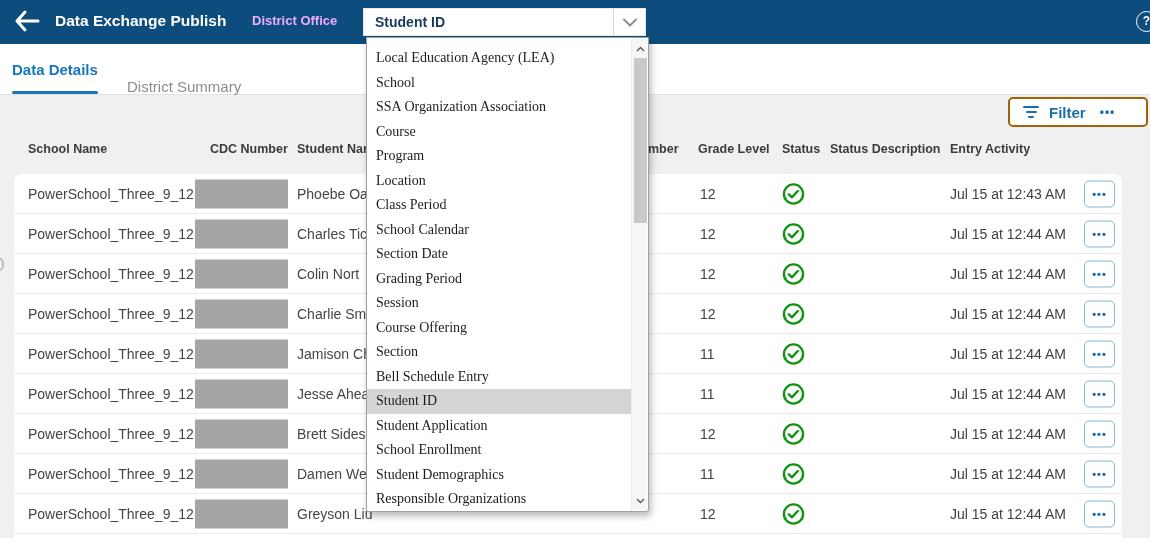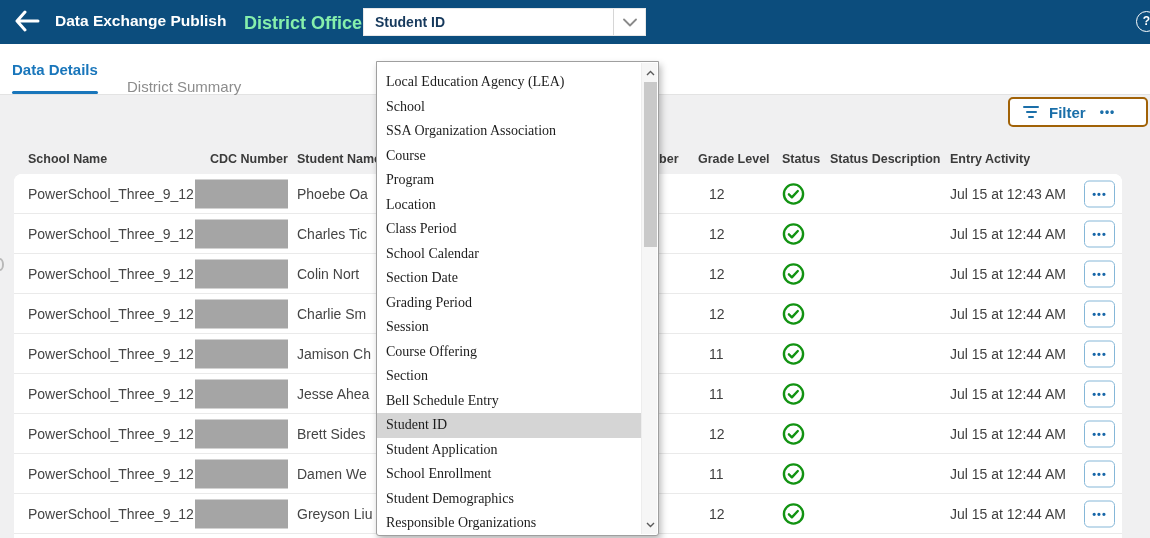--- a/index.html
+++ b/index.html
@@ -5,21 +5,21 @@
   * { margin:0; padding:0; box-sizing:border-box; }
   html,body { background:#ffffff; }
   .root {
     position:relative; width:1150px; height:538px; overflow:hidden;
     font-family:"Liberation Sans", sans-serif; background:#f0f0f1;
   }
   
   .navbar { position:absolute; left:0; top:0; width:1150px; height:44px; background:#0c4d7d; z-index:30; }
   .back-btn { position:absolute; left:12px; top:9px; width:30px; height:26px; background:none; border:none; cursor:pointer; color:#fff; }
   .navbar-title { position:absolute; left:55px; top:12px; color:#ffffff; font-size:15.5px; font-weight:700; white-space:nowrap; }
-  .navbar-context { position:absolute; left:244px; top:13px; color:#86efac; font-size:18px; font-weight:600; white-space:nowrap; }
+  .navbar-context { position:absolute; left:252px; top:13px; color:#f0abfc; font-size:13px; font-weight:600; white-space:nowrap; }
   .help-circle { position:absolute; right:-7px; top:11px; width:21px; height:21px; border:1.6px solid #fff; border-radius:50%;
     color:#fff; font-size:12px; font-weight:700; text-align:center; line-height:18px; }
   
   .select-box { position:absolute; left:363px; top:8px; width:283px; height:28px; background:#fff; z-index:52;
     display:flex; align-items:center; cursor:pointer; border:1px solid #e8e8e8; }
   .select-value { flex:1; padding-left:11px; font-size:14px; font-weight:700; color:#16395c; }
   .select-divider { width:1px; height:26px; background:#d6d6d6; }
   .select-caret { width:31px; display:flex; align-items:center; justify-content:center; }
   
   .tabbar { position:absolute; left:0; top:44px; width:1150px; height:51px; background:#ffffff; border-bottom:1px solid #e3e3e3; z-index:5; }
@@ -33,39 +33,39 @@
   
   .filter-wrap { position:absolute; left:1008px; top:97px; width:140px; height:30px; background:#fff;
     border:2px solid #a16207; border-radius:5px; display:flex; align-items:center; z-index:6; cursor:pointer; }
   .filter-icon { margin-left:13px; display:flex; flex-direction:column; align-items:center; gap:2.5px; }
   .filter-icon i { display:block; height:2.6px; background:#1b6fa9; border-radius:1px; }
   .filter-icon i:nth-child(1){ width:16px; } .filter-icon i:nth-child(2){ width:11px; } .filter-icon i:nth-child(3){ width:6px; }
   .filter-label { margin-left:10px; color:#1b6fa9; font-size:15px; font-weight:700; background:none; border:none; cursor:pointer;
     font-family:"Liberation Sans", sans-serif; }
   .filter-more { margin-left:14px; color:#1b6fa9; font-size:12px; font-weight:700; letter-spacing:1px; background:none; border:none; cursor:pointer; }
   
-  .col-h { position:absolute; top:152px; font-size:12.5px; font-weight:700; color:#3b3b3b; white-space:nowrap; z-index:4; }
+  .col-h { position:absolute; top:142px; font-size:12.5px; font-weight:700; color:#3b3b3b; white-space:nowrap; z-index:4; }
   .h-school{left:28px;} .h-cdc{left:210px;} .h-student{left:297px;} .h-number{left:648px;}
   .h-grade{left:698px;} .h-status{left:782px;} .h-statusdesc{left:830px;} .h-activity{left:950px;}
   
   .card { position:absolute; left:14px; top:174px; width:1108px; height:364px; background:#ffffff;
     border-radius:8px 8px 0 0; z-index:3; overflow:hidden; }
   .row { position:relative; height:40px; border-bottom:1px solid #eaeaea; background:#fff; }
   .row > * { position:absolute; top:50%; transform:translateY(-50%); white-space:nowrap; }
   .c-school { left:14px; font-size:14px; color:#454545; }
   .c-redact { left:181px; width:93px; height:29px; background:#a5a5a5; }
   .c-student { left:283px; font-size:14px; color:#454545; }
-  .c-grade { left:686px; font-size:14px; color:#3f3f3f;margin-left:9px; }
+  .c-grade { left:686px; font-size:14px; color:#3f3f3f; }
   .c-status { left:768px; width:23px; height:23px; }
   .c-activity { left:936px; font-size:14px; color:#3f3f3f; }
   .c-action { left:1070px; width:31px; height:27px; background:#fff; border:1.5px solid #85b7d8; border-radius:5px;
     color:#1565a8; font-size:11px; font-weight:700; letter-spacing:1px; text-align:center; line-height:23px; cursor:pointer; padding:0; }
   
-  .dropdown { position:absolute; left:376px; top:37px; width:283px; height:475px; background:#ffffff;
-    border:1px solid #9f9f9f; border-radius:0 0 3px 3px; box-shadow:2px 4px 7px rgba(0,0,0,.28); z-index:50;margin-top:24px; }
+  .dropdown { position:absolute; left:366px; top:37px; width:283px; height:475px; background:#ffffff;
+    border:1px solid #9f9f9f; border-radius:0 0 3px 3px; box-shadow:2px 4px 7px rgba(0,0,0,.28); z-index:50; }
   .dd-list { position:absolute; left:0; top:8px; right:17px; }
   .dd-item { height:24.5px; line-height:24.5px; padding-left:9px; font-family:"Liberation Serif", serif;
     font-size:14px; color:#1c1c1c; cursor:pointer; white-space:nowrap; overflow:hidden; }
   .dd-item.selected { background:#d5d5d5; }
   .dd-scroll { position:absolute; right:1px; top:1px; bottom:1px; width:16px; background:#f6f6f6; border-left:1px solid #ededed; }
   .dd-arrow { position:absolute; left:0; width:16px; height:15px; display:flex; align-items:center; justify-content:center; cursor:pointer; }
   .dd-arrow.up { top:2px; } .dd-arrow.down { bottom:2px; }
   .dd-thumb { position:absolute; left:1.5px; top:19px; width:13px; height:165px; background:#c9c9c9; cursor:pointer; }
   
   .edge-artifact { position:absolute; left:-4px; top:258px; width:8px; height:13px; border:2px solid #b9b9b9; border-radius:50%; z-index:4; }

